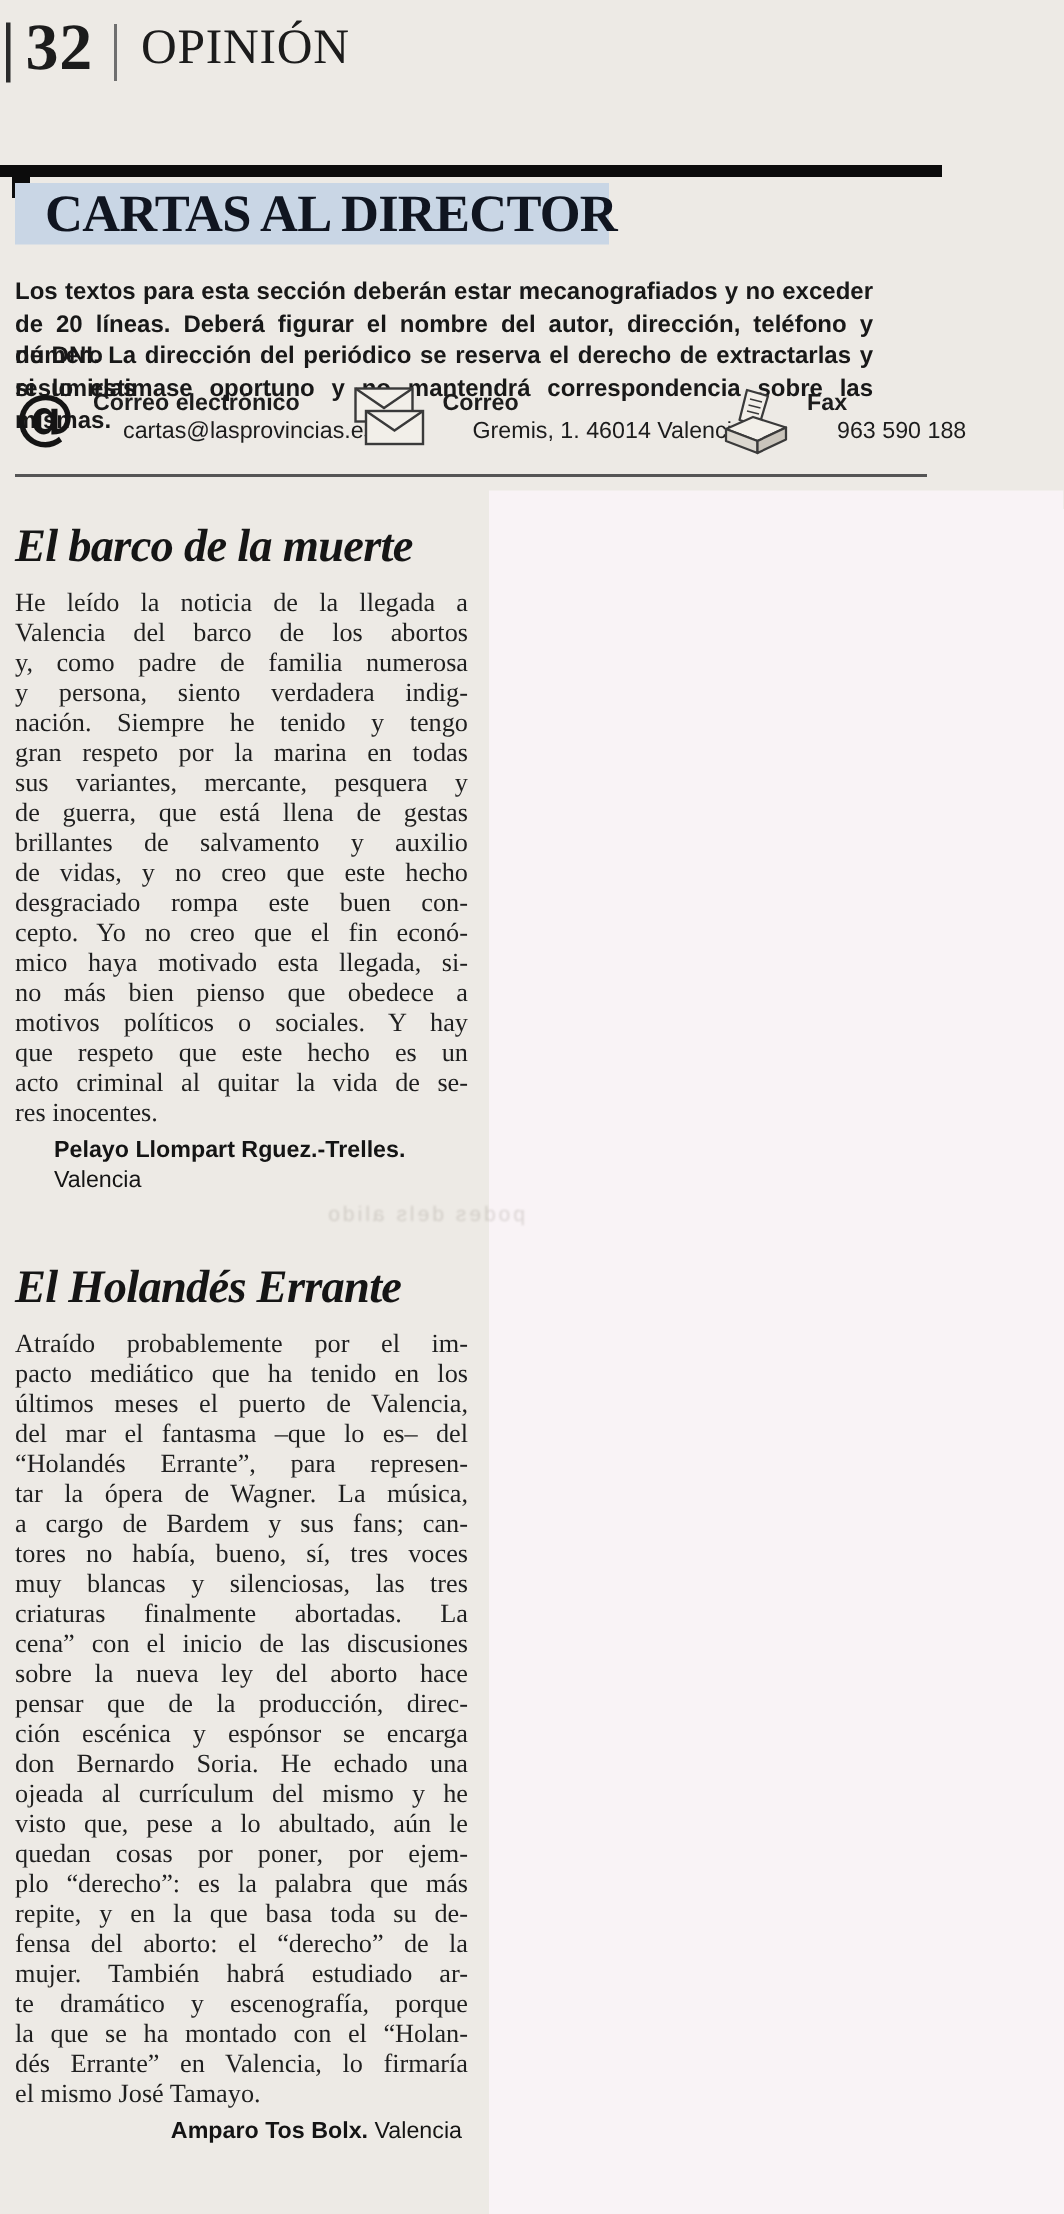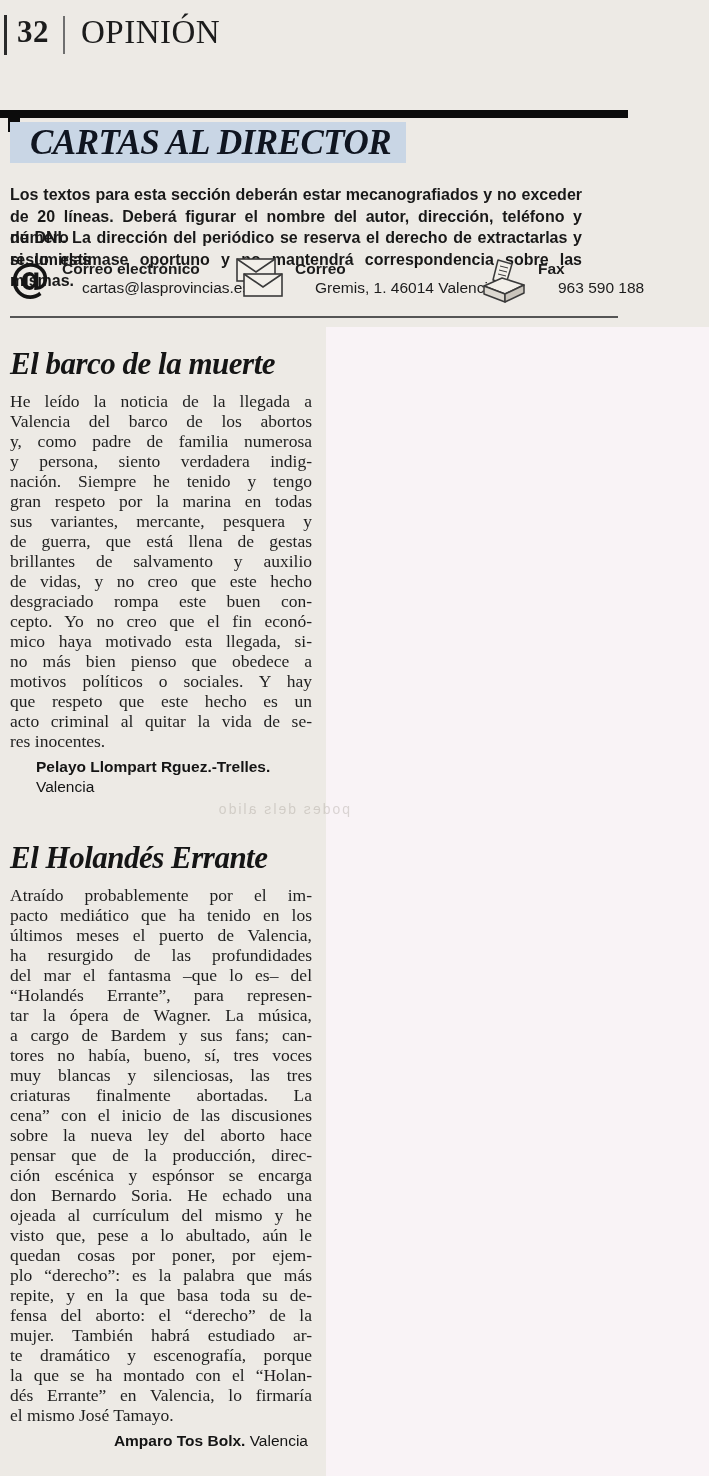--- a/index.html
+++ b/index.html
@@ -5,28 +5,28 @@
   html,body{margin:0;padding:0;}
   body{
     width:709px;height:1476px;position:relative;overflow:hidden;
     background:#edeae5;
     font-family:"Liberation Serif", serif;
     color:#1c1c1c;
   }
   
   .page-header{position:absolute;top:12px;left:4px;height:44px;display:flex;align-items:flex-start;}
   .vbar1{width:3px;height:40px;background:#2a2a2a;margin-top:3px;}
-  .page-number{font-size:31px;font-weight:700;line-height:40px;margin:0 14px 0 10px;letter-spacing:0.5px;}
+  .page-number{font-size:44px;font-weight:700;line-height:40px;margin:0 14px 0 10px;letter-spacing:0.5px;}
   .vbar2{width:2px;height:38px;background:#6f6f6f;margin-top:4px;}
   .section-title{font-size:33px;font-weight:400;line-height:40px;margin-left:16px;letter-spacing:0.5px;}
   
   .thick-rule{position:absolute;top:110px;left:0;width:628px;height:8px;background:#0c0c0c;}
   .thick-rule-notch{position:absolute;top:110px;left:8px;width:12px;height:22px;background:#0c0c0c;}
   
-  .cartas-band{position:absolute;top:122px;left:10px;width:396px;height:41px;background:#c9d6e5;font-style:italic;}
+  .cartas-band{position:absolute;top:122px;left:10px;width:396px;height:41px;background:#c9d6e5;}
   .cartas-title{font-size:35px;font-weight:700;color:#101520;line-height:41px;padding-left:20px;letter-spacing:-0.5px;white-space:nowrap;}
   
   .intro{position:absolute;top:184px;left:10px;width:572px;
     font-family:"Liberation Sans", sans-serif;font-weight:700;font-size:16px;color:#181818;}
   .intro-line{height:21.5px;line-height:21.5px;text-align:justify;text-align-last:justify;white-space:normal;}
   
   .contacts{position:absolute;top:256px;left:0;width:709px;height:58px;}
   .contact{position:absolute;display:flex;align-items:flex-start;}
   .contact-text{font-family:"Liberation Sans", sans-serif;font-size:15.5px;line-height:19px;padding-top:3px;}
   .contact-label{font-weight:700;}
@@ -155,21 +155,20 @@
       <div class="bline">acto criminal al quitar la vida de se-</div>
       <div class="bline">res inocentes.</div>
     </div>
   <div class="signature sig1"><span class="sig-author">Pelayo Llompart Rguez.-Trelles.</span><span class="sig-city"> Valencia</span></div>
 
   <h2 class="letter-title title2">El Holandés Errante</h2>
   <div class="body-lines">
       <div class="bline">Atraído probablemente por el im-</div>
       <div class="bline">pacto mediático que ha tenido en los</div>
       <div class="bline">últimos meses el puerto de Valencia,</div>
-      <div class="bline">ha resurgido de las profundidades</div>
       <div class="bline">del mar el fantasma –que lo es– del</div>
       <div class="bline">“Holandés Errante”, para represen-</div>
       <div class="bline">tar la ópera de Wagner. La música,</div>
       <div class="bline">a cargo de Bardem y sus fans; can-</div>
       <div class="bline">tores no había, bueno, sí, tres voces</div>
       <div class="bline">muy blancas y silenciosas, las tres</div>
       <div class="bline">criaturas finalmente abortadas. La</div>
       <div class="bline">cena” con el inicio de las discusiones</div>
       <div class="bline">sobre la nueva ley del aborto hace</div>
       <div class="bline">pensar que de la producción, direc-</div>

